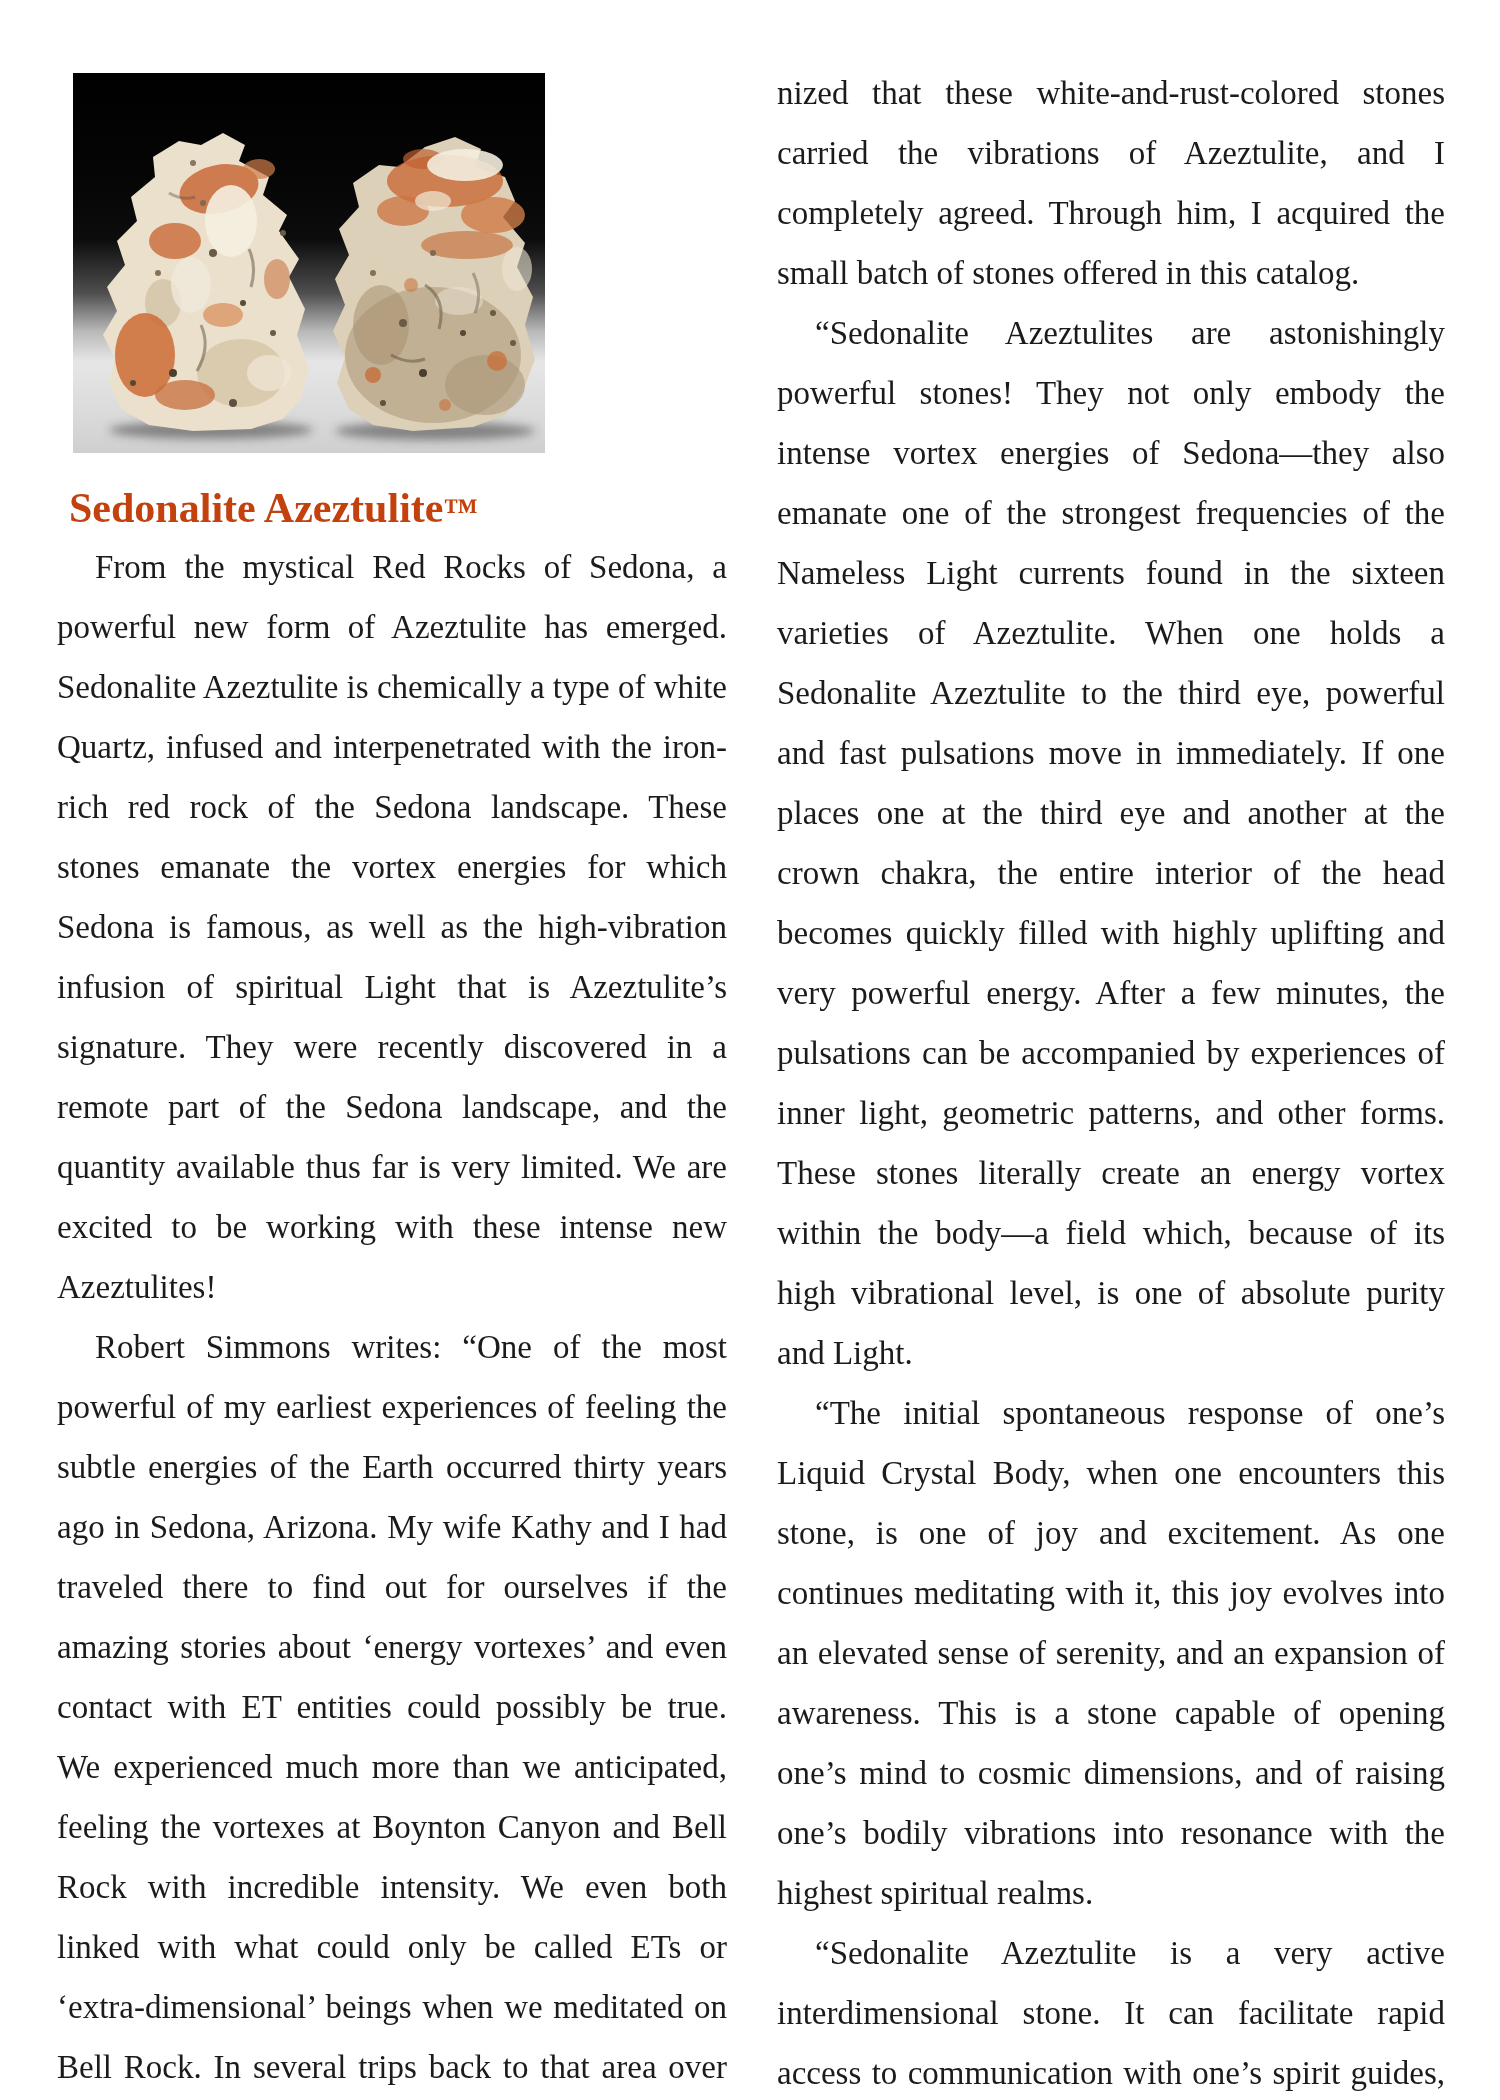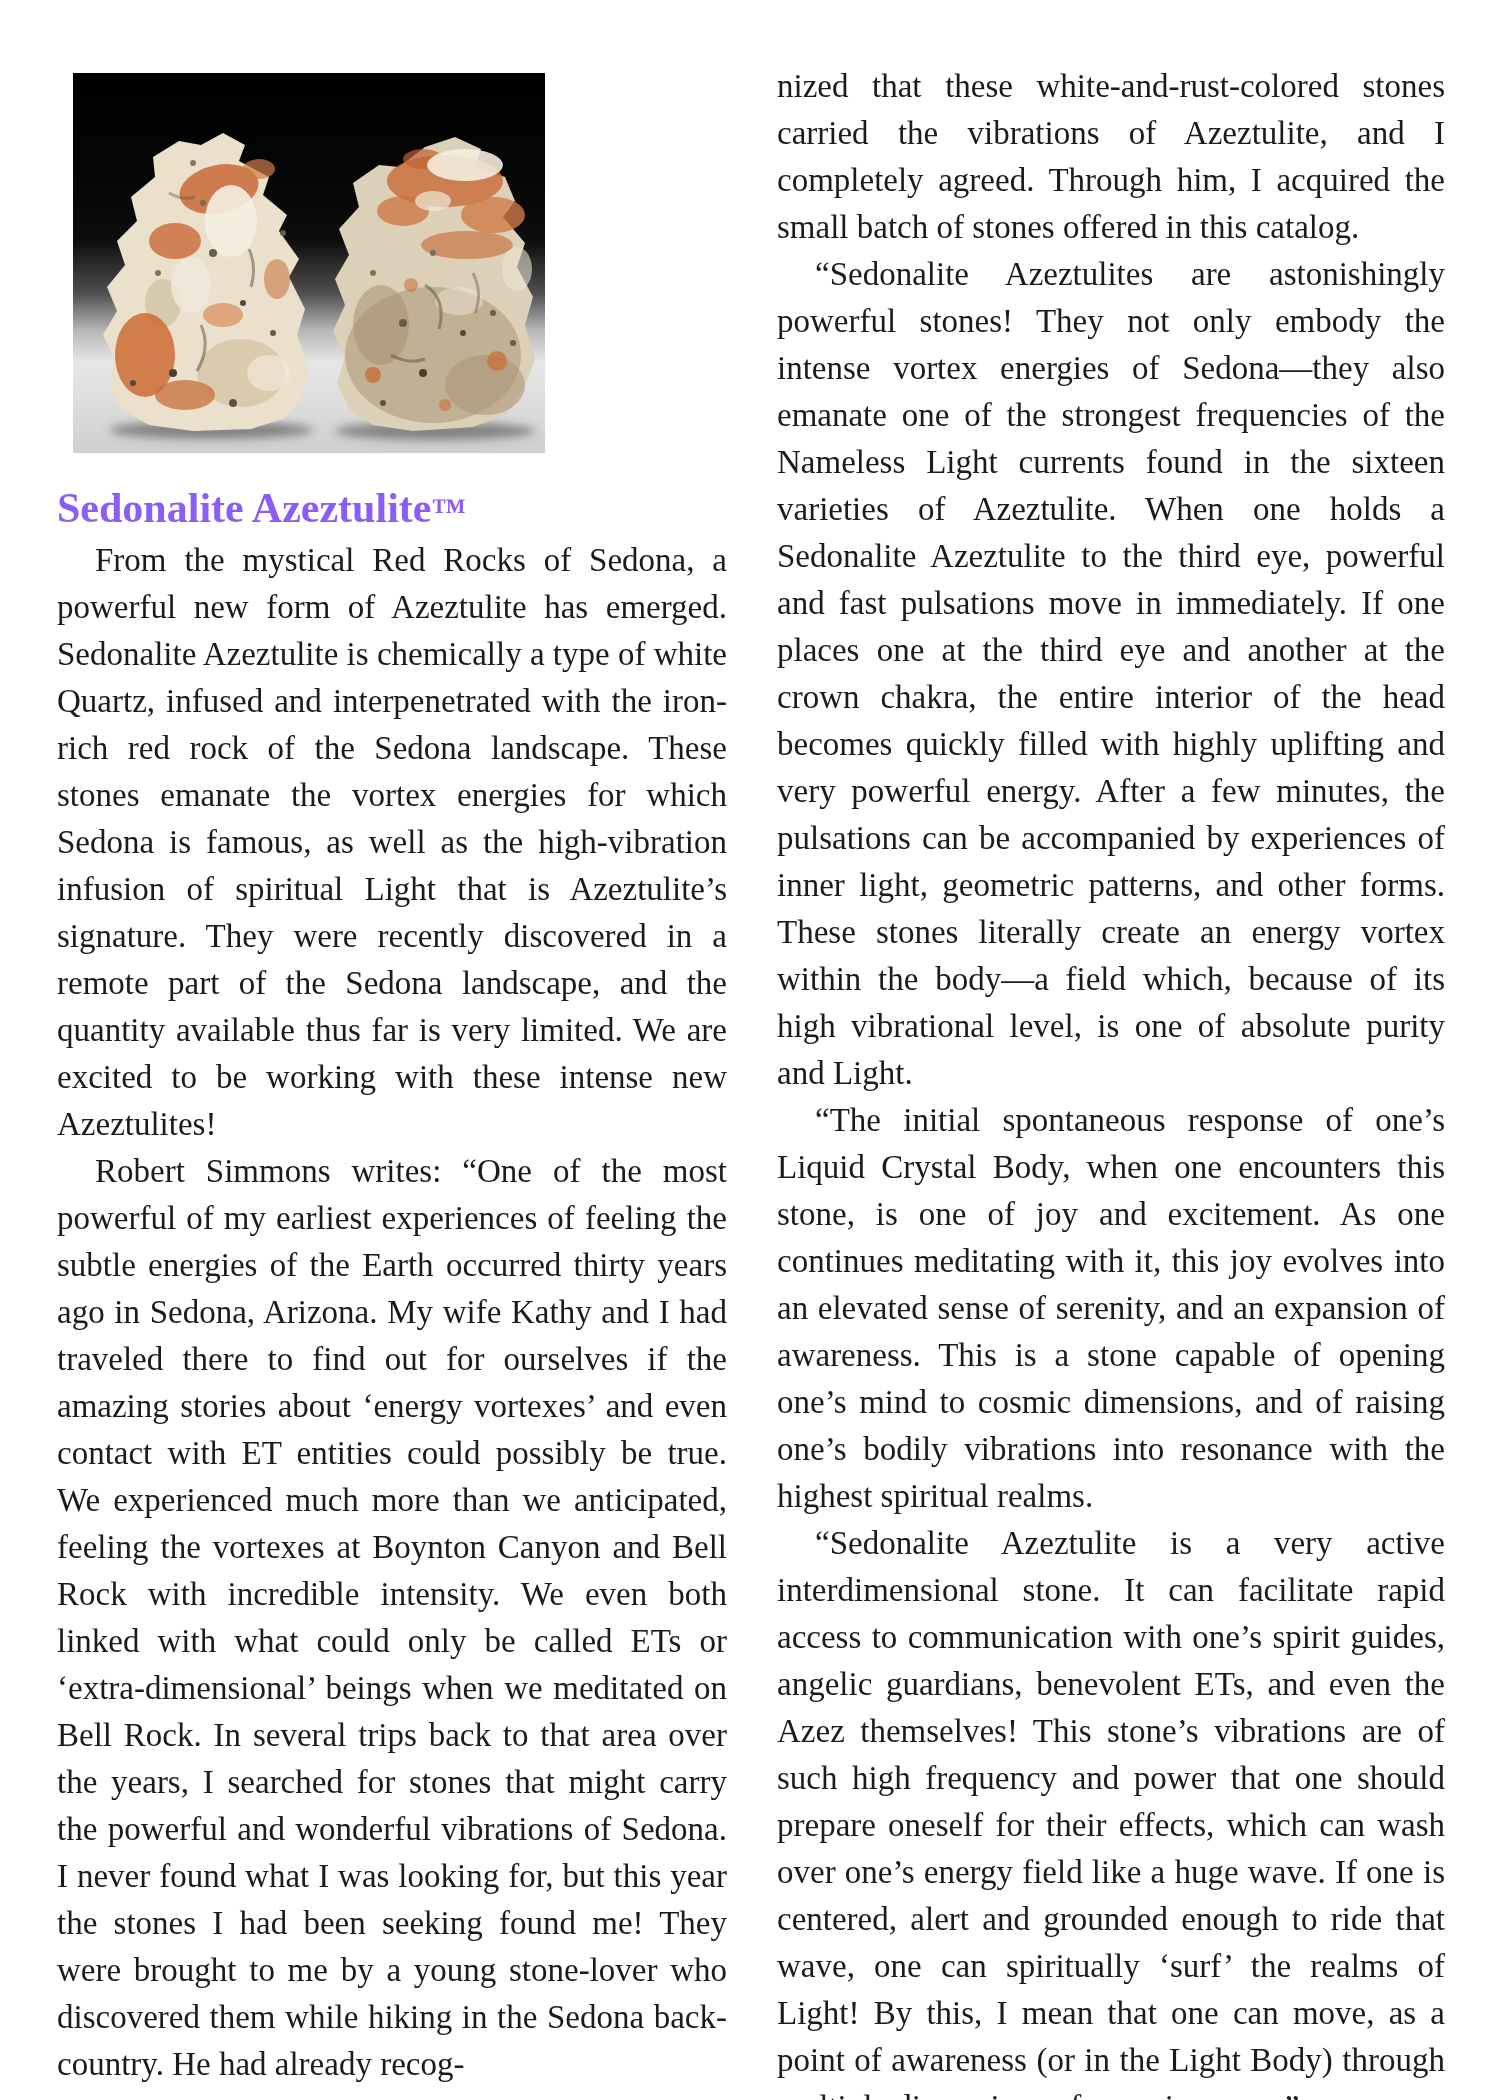--- a/index.html
+++ b/index.html
@@ -24,32 +24,32 @@
     width: 472px; height: 380px;
     background: linear-gradient(180deg,
       #000000 0%, #060606 30%, #0d0d0d 44%,
       #4f4f4f 58%, #b9b9b9 68%, #e6e6e6 76%,
       #dadada 90%, #cfcfcf 100%);
     overflow: hidden;
   }
   figure.photo svg { display: block; }
 
   h1.title {
-    margin: 32px 0 6px 0;
+    margin: 32px 0 6px 12px;
     font-size: 42px;
     line-height: 1.1;
     font-weight: bold;
-    color: #8b5cf6;
+    color: #c2410c;
   }
   h1.title .tm { font-size: 0.82em; }
 
   p.body {
     margin: 0;
     font-size: 33px;
-    line-height: 47px;
+    line-height: 60px;
     text-align: justify;
     color: #1b1b1b;
   }
   p.indent { text-indent: 38px; }
   p.continuation { text-indent: 0; }
 </style>
 </head>
 <body>
 
 <div class="page">

